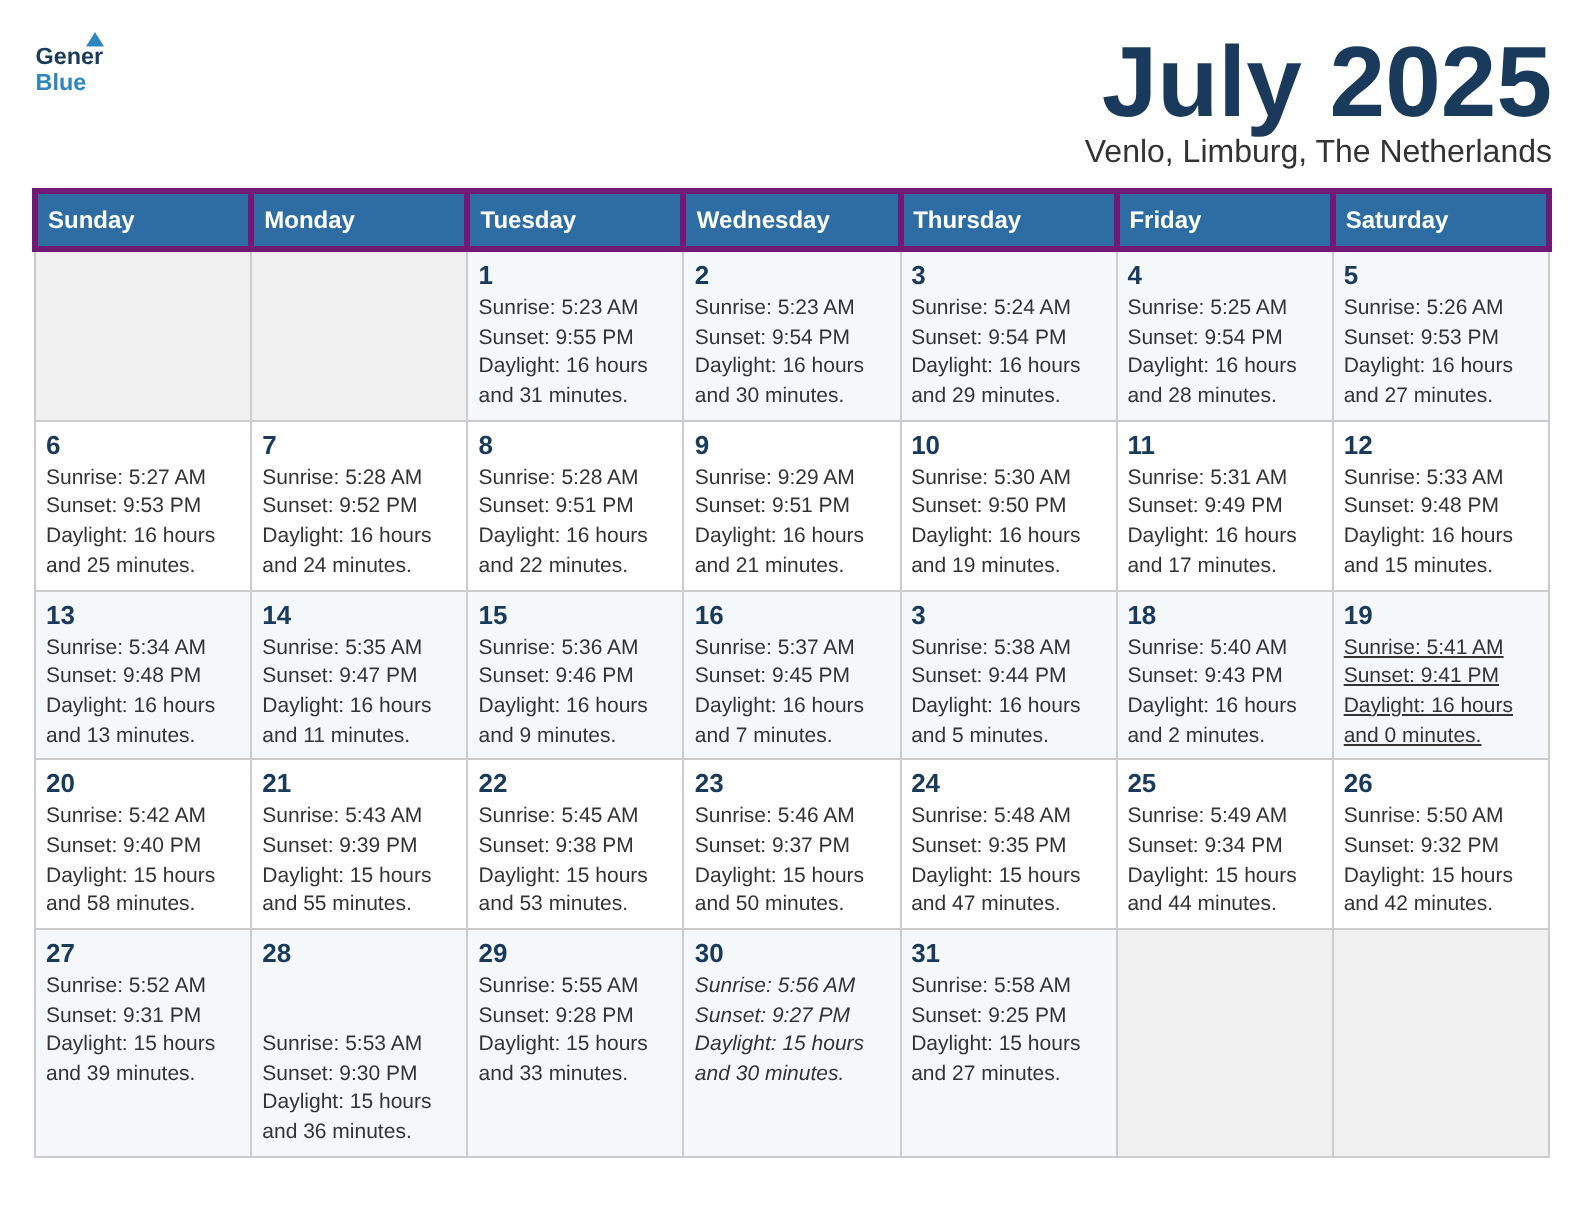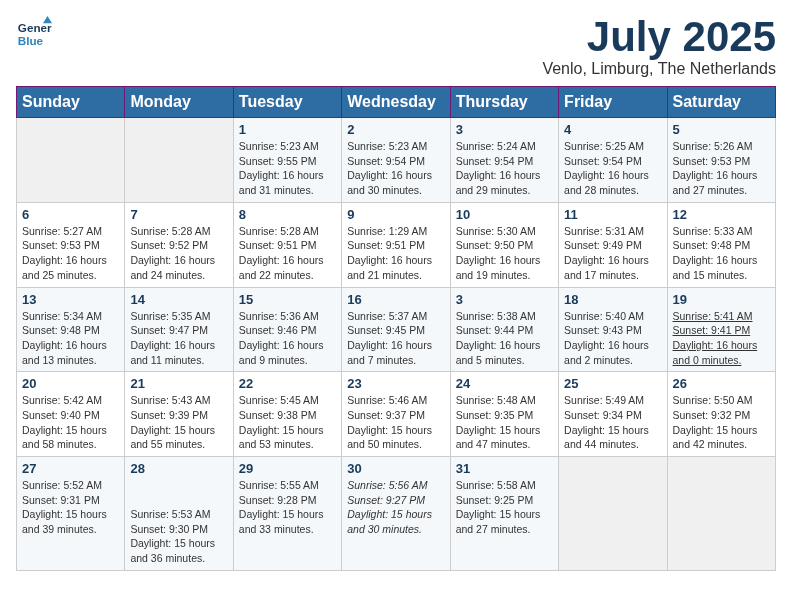--- a/index.html
+++ b/index.html
@@ -20,42 +20,42 @@
       display: flex;
       align-items: center;
       gap: 4px;
     }
     .logo-icon {
       width: 36px;
       height: 36px;
     }
     .title-block { text-align: right; }
     .month-title {
-      font-size: 42px;
+      font-size: 50px;
       font-weight: bold;
       color: #1a3a5c;
       line-height: 1;
     }
     .location {
       font-size: 16px;
       color: #333;
       margin-top: 2px;
     }
     table {
       width: 100%;
       border-collapse: collapse;
       font-size: 11px;
     }
     thead th {
       background: #2e6da4;
       color: #fff;
       text-align: left;
       padding: 6px 5px;
-      font-size: 16px;
-      border: 1px solid #701a75;
+      font-size: 12px;
+      border: 3px solid #701a75;
     }
     td {
       border: 1px solid #ccc;
       vertical-align: top;
       padding: 4px 5px;
       width: 107px;
       min-height: 70px;
       height: 75px;
     }
     .day-num {
@@ -152,21 +152,21 @@
 Daylight: 16 hours and 24 minutes.</div>
         </td>
         <td>
           <span class="day-num">8</span>
           <div class="day-detail" style="white-space: pre-line;">Sunrise: 5:28 AM
 Sunset: 9:51 PM
 Daylight: 16 hours and 22 minutes.</div>
         </td>
         <td>
           <span class="day-num">9</span>
-          <div class="day-detail" style="white-space: pre-line;">Sunrise: 1:29 AM
+          <div class="day-detail" style="white-space: pre-line;">Sunrise: 9:29 AM
 Sunset: 9:51 PM
 Daylight: 16 hours and 21 minutes.</div>
         </td>
         <td>
           <span class="day-num">10</span>
           <div class="day-detail" style="white-space: pre-line;">Sunrise: 5:30 AM
 Sunset: 9:50 PM
 Daylight: 16 hours and 19 minutes.</div>
         </td>
         <td>

